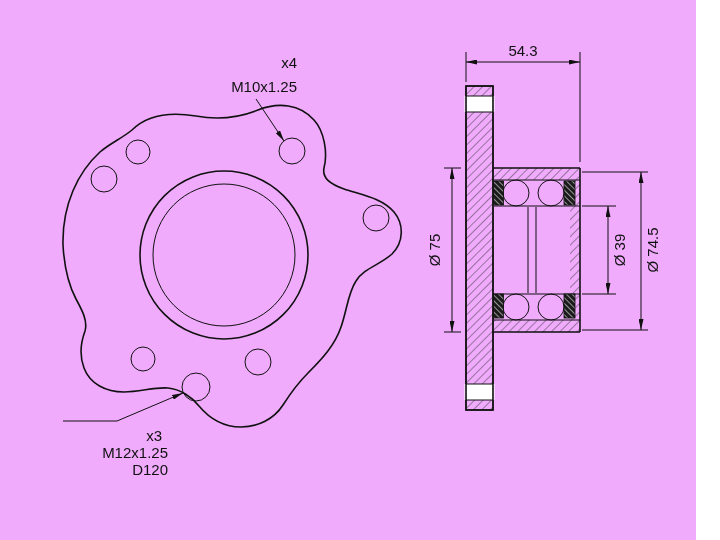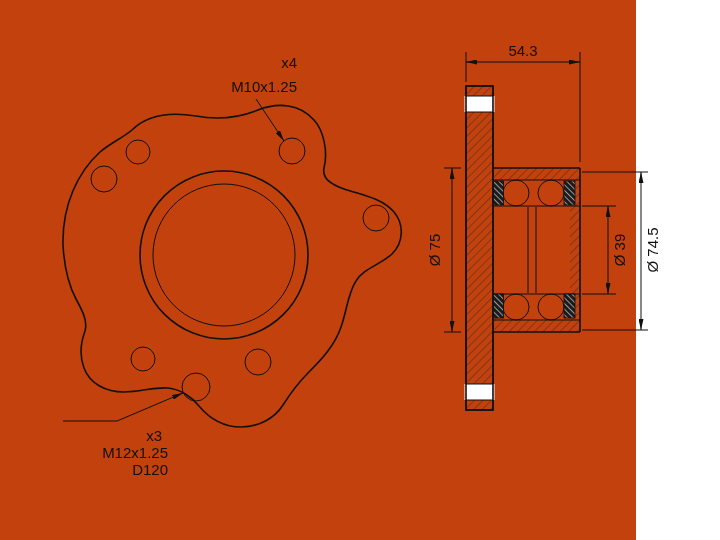--- a/index.html
+++ b/index.html
@@ -5,24 +5,24 @@
   html, body {
     margin: 0;
     padding: 0;
     width: 720px;
     height: 540px;
     background: #ffffff;
     overflow: hidden;
     font-family: "Liberation Sans", sans-serif;
   }
   .drawing-wrap {
-    width: 636px;
+    width: 696px;
     height: 540px;
     position: relative;
-    background: #c2410c;
+    background: #f0abfc;
   }
   svg { display: block; }
   text {
     font-family: "Liberation Sans", sans-serif;
     font-size: 15px;
     fill: #111111;
   }
   .thick { stroke: #111111; stroke-width: 1.6; fill: none; }
   .thin  { stroke: #111111; stroke-width: 1;   fill: none; }
   .hatched { fill: url(#hatch); stroke: #111111; stroke-width: 1.2; }

